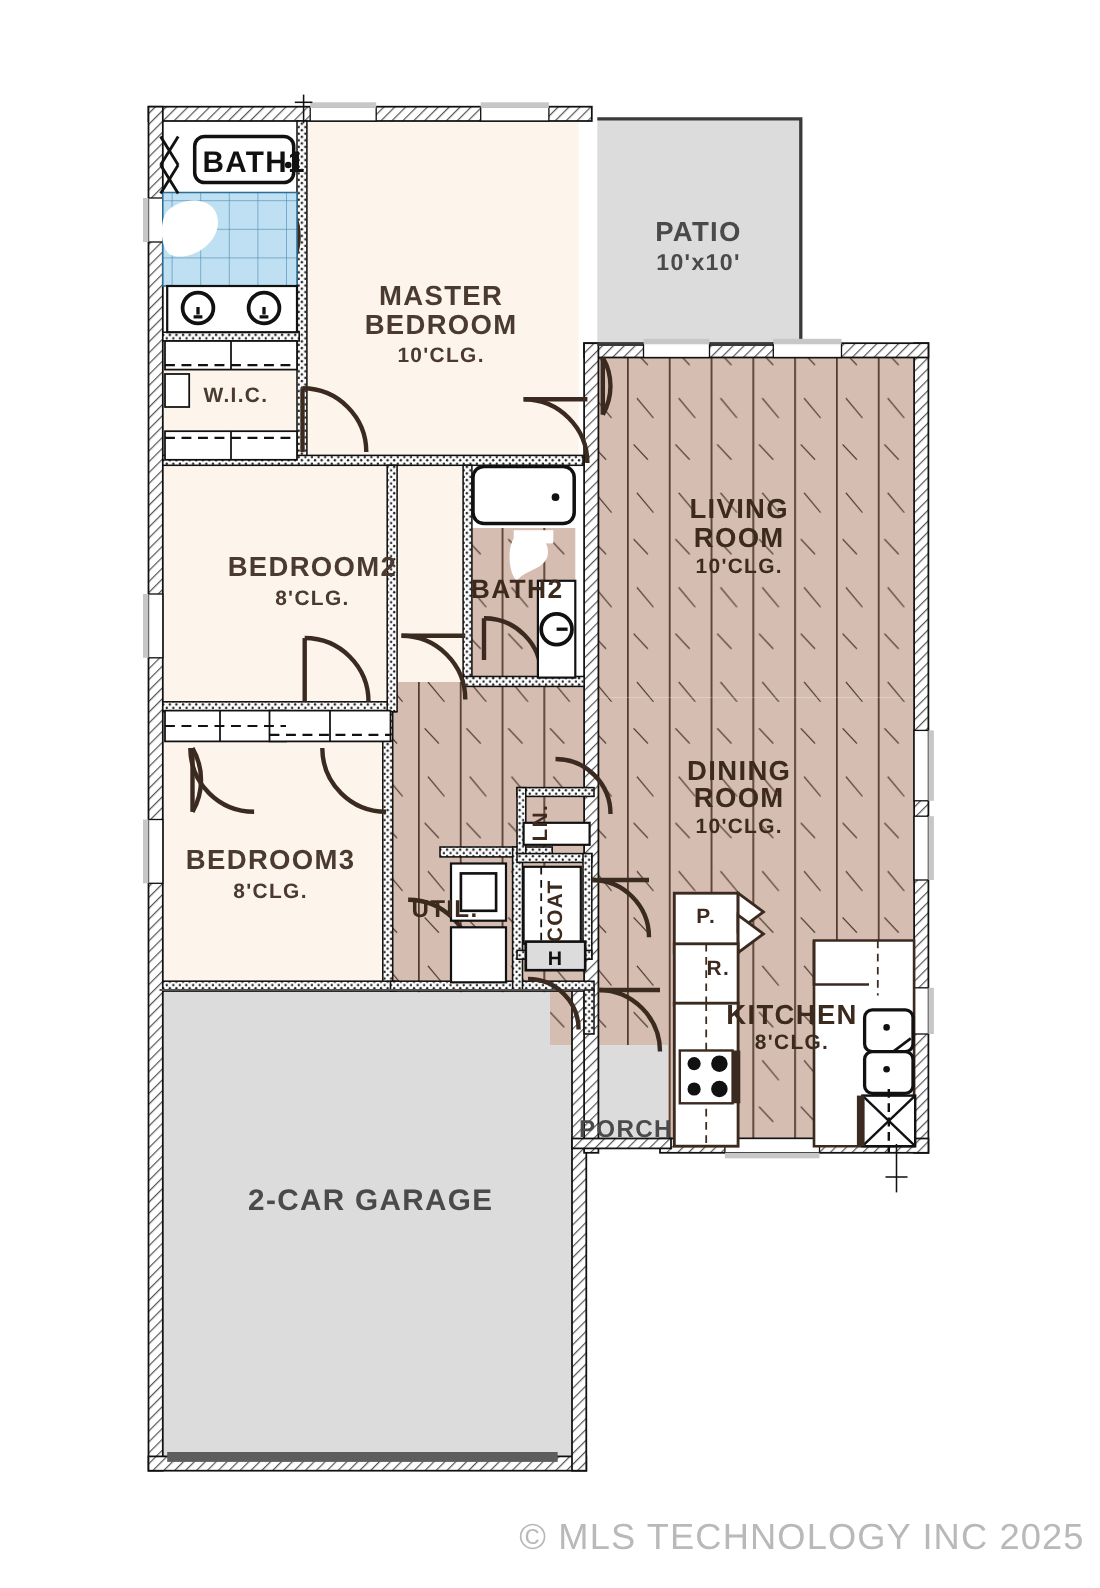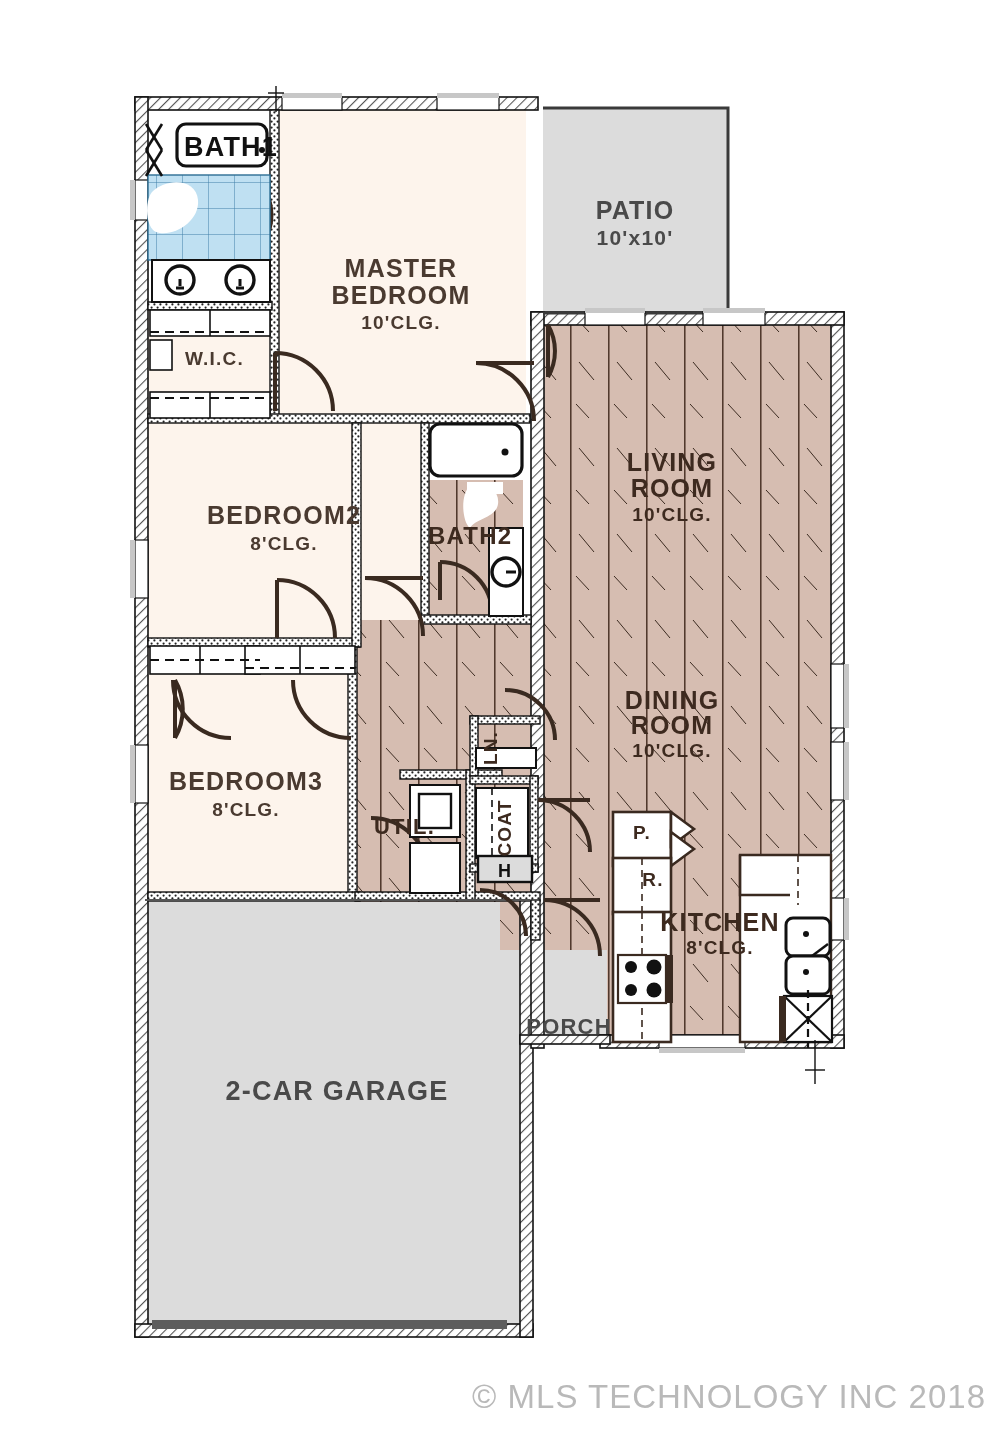--- a/index.html
+++ b/index.html
@@ -368,13 +368,13 @@
     <text class="rmlabel" x="720" y="931" font-size="25" fill="#3d2a1f" text-anchor="middle">KITCHEN</text>
     <text class="rmlabel" x="720" y="954" font-size="19" fill="#3d2a1f" text-anchor="middle">8'CLG.</text>
 
     <text class="rmlabel" x="569" y="1034" font-size="22" fill="#4a4a4a" text-anchor="middle">PORCH</text>
 
     <text class="rmlabel" x="337" y="1100" font-size="27" fill="#4a4a4a" text-anchor="middle" letter-spacing="2">2-CAR GARAGE</text>
   </g>
 
 </svg>
 
-<div class="wm">© MLS TECHNOLOGY INC 2018</div>
+<div class="wm">© MLS TECHNOLOGY INC 2025</div>
 
 </body></html>

